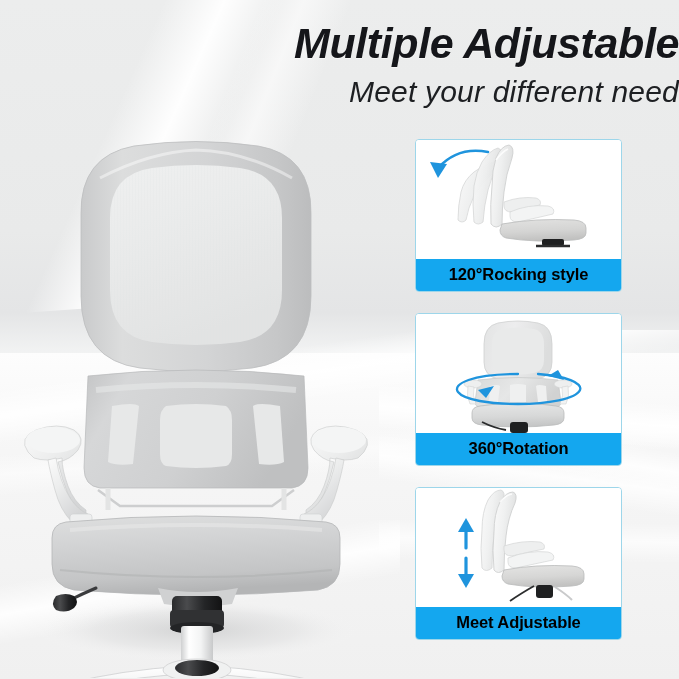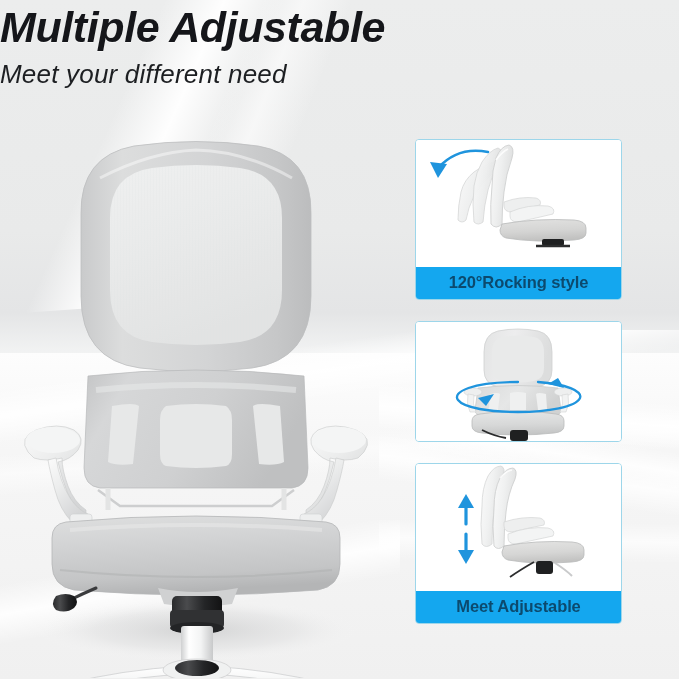--- a/index.html
+++ b/index.html
@@ -69,38 +69,38 @@
   .sw-botleft {
     left: -60px; top: 520px;
     width: 460px; height: 170px;
     background: linear-gradient(170deg, rgba(255,255,255,0) 30%, rgba(255,255,255,.9) 42%, rgba(255,255,255,0) 54%);
   }
 
   
   .headline {
     position: absolute;
     left: 0; right: 0;
-    top: 6px;
-    text-align: left;
+    top: 22px;
+    text-align: right;
     z-index: 20;
   }
   .title {
     font-size: 43px;
     font-weight: bold;
     font-style: italic;
     color: #15161a;
     letter-spacing: -0.4px;
     line-height: 1;
     margin: 0;
     white-space: nowrap;
     text-shadow: 0 1px 0 rgba(255,255,255,.55);
   }
   .subtitle {
     margin: 12px 0 0 0;
-    font-size: 26px;
+    font-size: 30px;
     font-style: italic;
     font-weight: normal;
     color: #1d1f22;
     letter-spacing: .2px;
     line-height: 1;
     white-space: nowrap;
   }
 
   
   .hero {
@@ -133,29 +133,28 @@
   .panel:last-child { margin-bottom: 0; }
   .panel-art {
     position: relative;
     width: 100%;
     height: 119px;
     background: #ffffff;
   }
   .panel-art svg { display: block; width: 100%; height: 100%; }
   .panel-caption {
     background: #14a7ef;
-    color: #0c4a6e;
+    color: #000000;
     font-size: 16.5px;
     font-weight: bold;
     text-align: center;
     padding: 6px 0 8px 0;
     line-height: 1.1;
     letter-spacing: -0.1px;
     white-space: nowrap;
-    margin-top: 8px;
   }
 </style>
 </head>
 <body>
 
 <div id="stage">
 
   <div class="bg-base"></div>
   <div class="bg-floor"></div>
   <div class="swoosh sw-top-left"></div>
@@ -446,20 +445,21 @@
           <rect x="94" y="108" width="18" height="11" rx="3" fill="#1f2021"></rect>
 
           <g>
             <path d="M102 60 C 56 60 36 70 42 78 C 48 86 74 90 102 90
                      C 132 90 160 85 164 76 C 167 69 150 62 122 60" fill="none" stroke="#1f94dd" stroke-width="2.3" stroke-linecap="round"></path>
             <path d="M62 76 L78 72 L70 84 Z" fill="#1f94dd"></path>
             <path d="M148 66 L132 62 L142 56 Z" fill="#1f94dd"></path>
           </g>
         </svg>
       </div>
+      <div class="panel-caption">360°Rotation</div>
     </div>
 
     <div class="panel">
       <div class="panel-art">
         <svg viewBox="0 0 205 119" xmlns="http://www.w3.org/2000/svg">
           <defs>
             <linearGradient id="pbackC" x1="0" y1="0" x2="1" y2="0.4">
               <stop offset="0" stop-color="#fbfbfb"></stop>
               <stop offset="0.5" stop-color="#f0f1f1"></stop>
               <stop offset="1" stop-color="#dedfdf"></stop>

